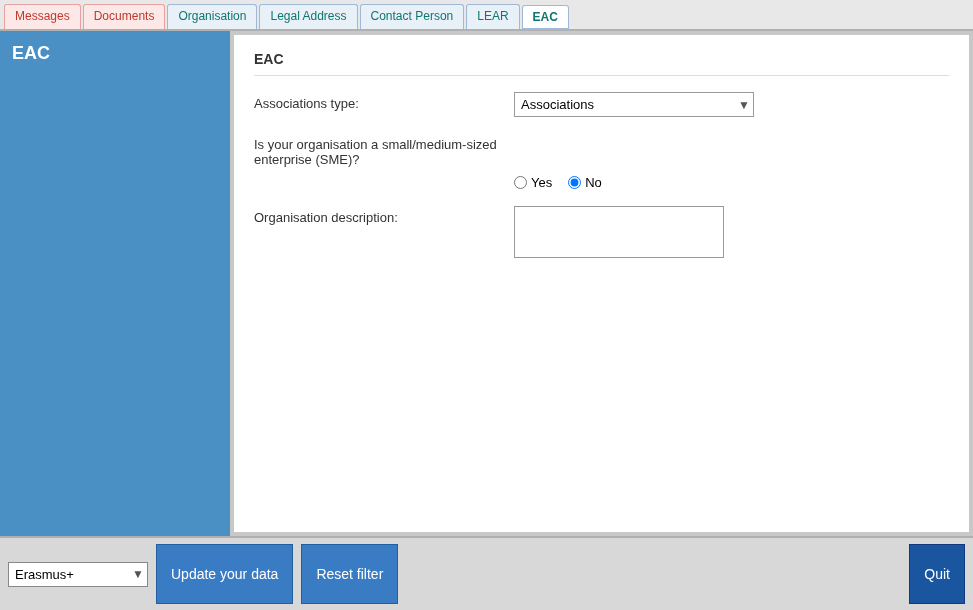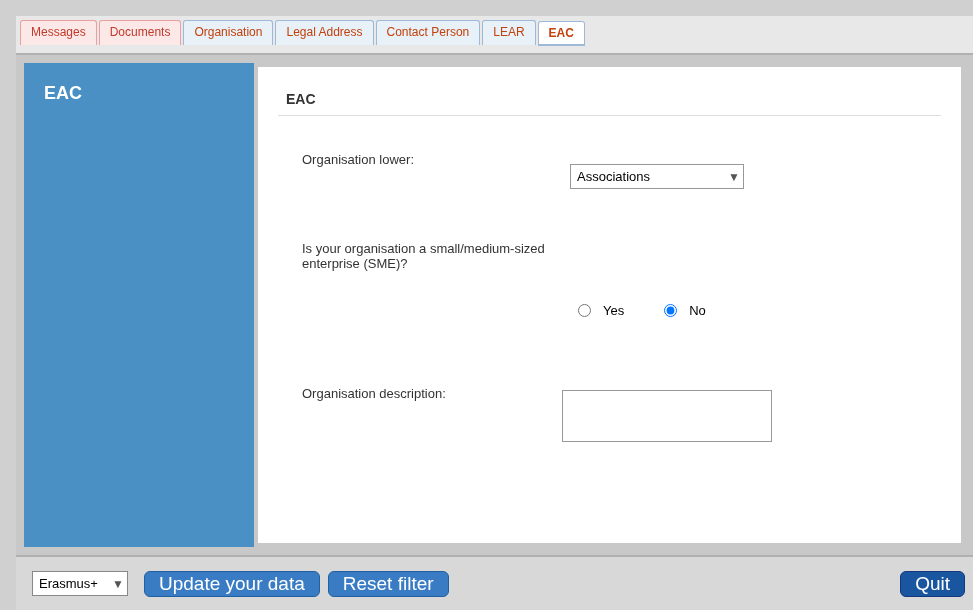--- a/index.html
+++ b/index.html
@@ -1,15 +1,15 @@
 <!DOCTYPE html>
 <html><head>
   <meta charset="utf-8">
   <style>
-    * { box-sizing: border-box; margin: 0; padding: 8px; }
+    * { box-sizing: border-box; margin: 0; padding: 0; }
     body {
       font-family: Arial, sans-serif;
       font-size: 13px;
       background: #d0d0d0;
       width: 973px;
       height: 610px;
       overflow: hidden;
       display: flex;
       flex-direction: column;
     }
@@ -37,21 +37,21 @@
     .tab.active {
       background: #ffffff;
       border-bottom: 2px solid #ffffff;
       font-weight: bold;
       color: #000;
       position: relative;
       bottom: -1px;
       z-index: 1;
     }
     .tab.pink { color: #c0392b; border-color: #e8a0a0; background: #fde8e8; }
-    .tab.blue { color: #c2410c; border-color: #a0b8d8; background: #e8f0f8; }
+    .tab.blue { color: #0f766e; border-color: #a0b8d8; background: #e8f0f8; }
     .tab.blue.active { background: #ffffff; }
 
     
     .main-area {
       display: flex;
       flex: 1;
       overflow: hidden;
       background: #c8c8c8;
     }
 
@@ -118,21 +118,21 @@
       flex-shrink: 0;
     }
     .form-control {
       flex: 1;
     }
 
     
     .select-wrapper {
       position: relative;
       display: inline-block;
-      width: 190px;
+      width: 240px;
     }
     .select-wrapper select {
       width: 100%;
       padding: 4px 28px 4px 6px;
       border: 1px solid #999;
       background: #fff;
       font-size: 13px;
       appearance: none;
       cursor: pointer;
     }
@@ -181,39 +181,39 @@
       align-items: center;
       background: #d8d8d8;
       border-top: 2px solid #b0b0b0;
       padding: 6px 8px;
       flex-shrink: 0;
       gap: 8px;
     }
     .footer-select-wrapper {
       position: relative;
       display: inline-block;
-      width: 112px;
+      width: 140px;
     }
     .footer-select-wrapper select {
       width: 100%;
       padding: 4px 28px 4px 6px;
       border: 1px solid #888;
       background: #fff;
       font-size: 13px;
       appearance: none;
       cursor: pointer;
     }
     .footer-btn {
-      padding: 1px 14px;
-      font-size: 19px;
+      padding: 21px 14px;
+      font-size: 14px;
       border: 1px solid #2060a0;
       background: #3a7cc4;
       color: white;
       cursor: pointer;
-      border-radius: 6px;
+      border-radius: 0;
     }
     .footer-btn.quit {
       margin-left: auto;
       background: #1a55a0;
       border-color: #143880;
     }
   </style>
 </head>
 <body>
 
@@ -232,21 +232,21 @@
   <div class="sidebar">
     <h2>EAC</h2>
   </div>
 
   <div class="content-panel">
     <h3>EAC</h3>
 
     <div class="form-section">
 
       <div class="form-row">
-        <div class="form-label">Organisation lower:</div>
+        <div class="form-label">Associations type:</div>
         <div class="form-control">
           <div class="select-wrapper">
             <select>
             <option value="Associations">Associations</option><option value="Other">Other</option><option value="NGO">NGO</option><option value="Public Body">Public Body</option><option value="University">University</option><option value="Company">Company</option></select>
             <span class="select-arrow">▼</span>
           </div>
         </div>
       </div>
 
       <div class="form-row">

